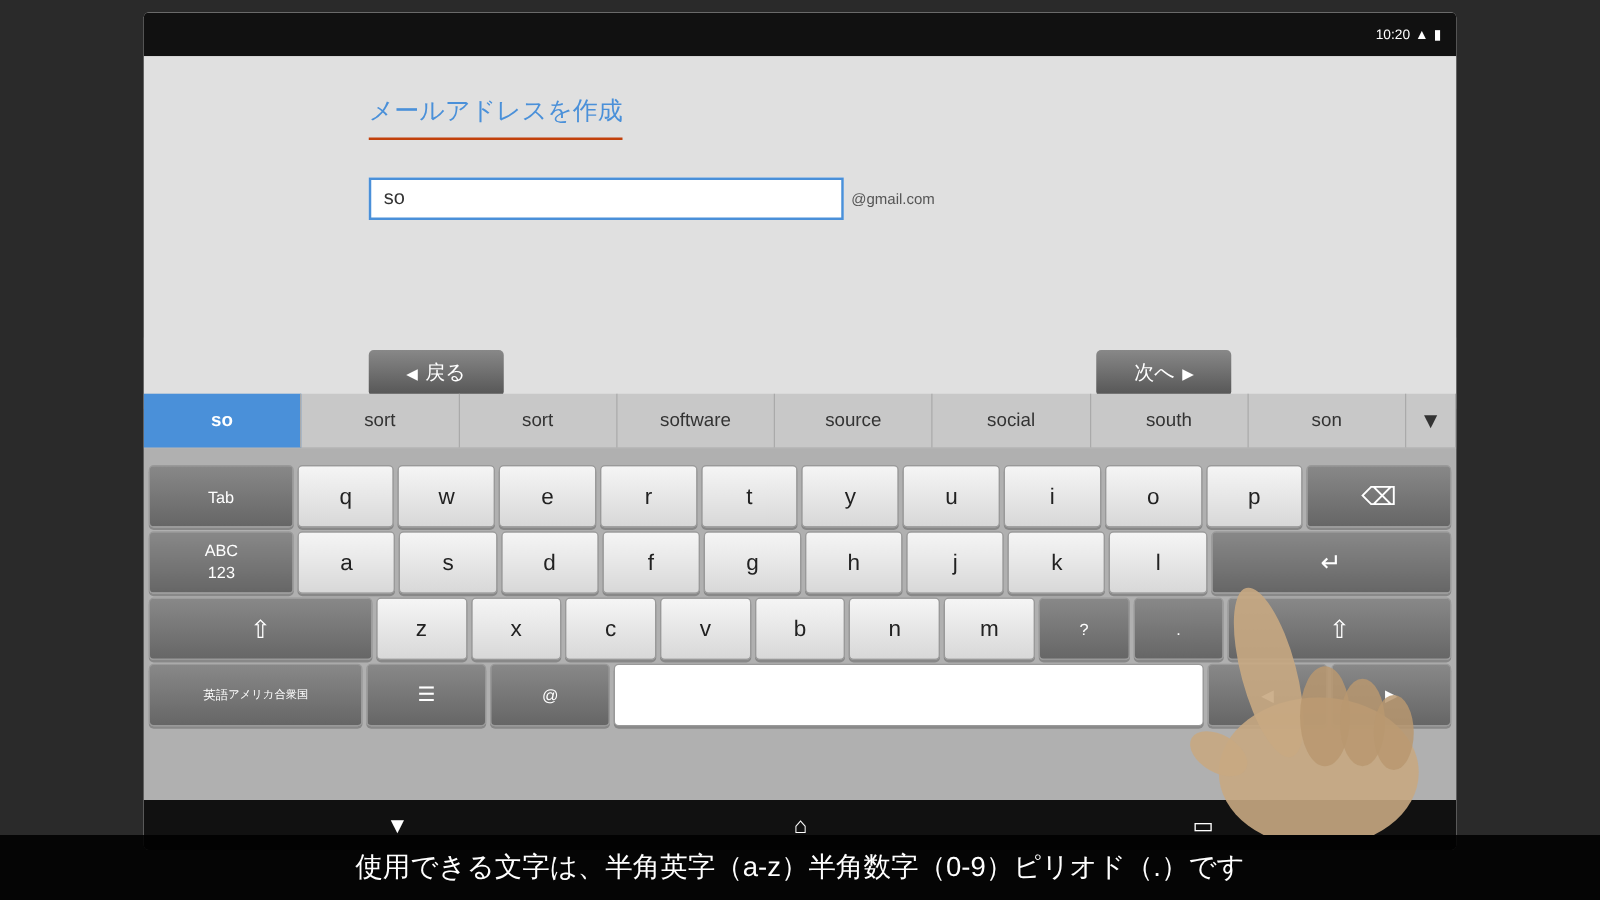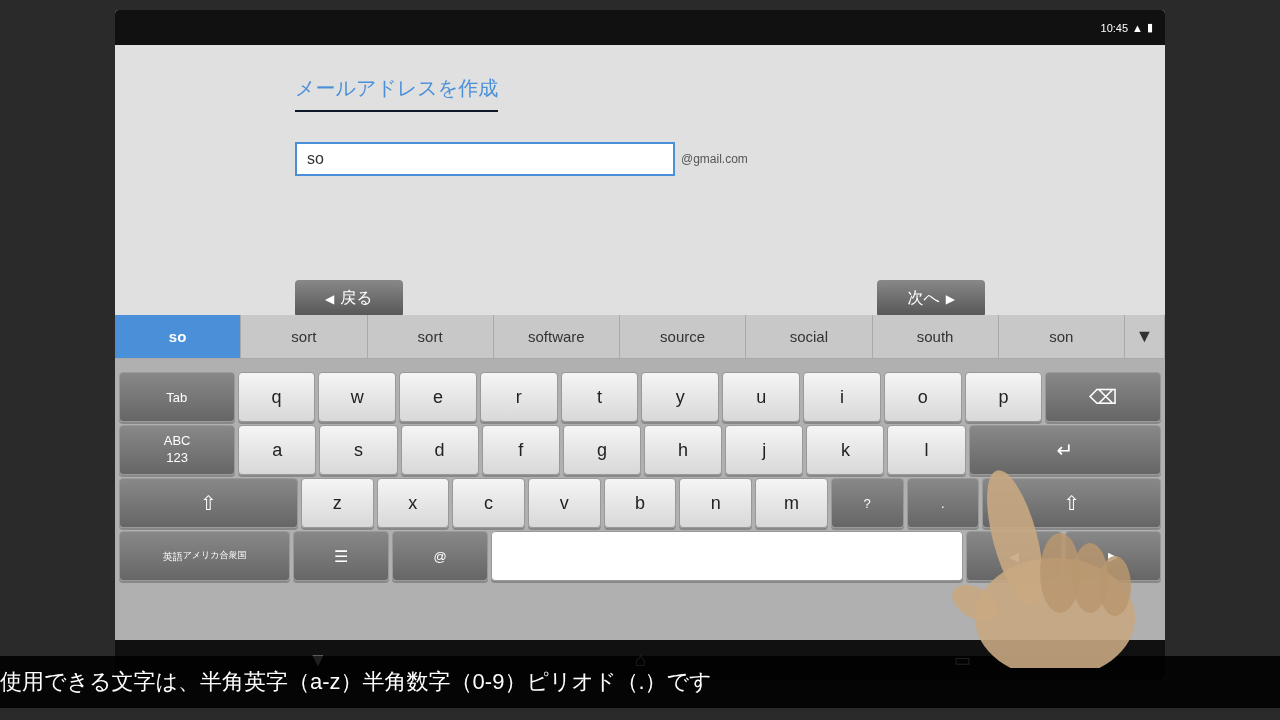--- a/index.html
+++ b/index.html
@@ -74,21 +74,21 @@
       top: 35px; left: 0; right: 0;
       height: 270px;
       background: #e0e0e0;
       padding: 30px 180px;
     }
 
     .form-title {
       color: #4a90d9;
       font-size: 20px;
       margin-bottom: 20px;
-      border-bottom: 2px solid #0f172a;
+      border-bottom: 2px solid #c2410c;
       padding-bottom: 8px;
       display: inline-block;
     }
 
     .email-row {
       display: flex;
       align-items: center;
       gap: 0;
       margin-top: 10px;
     }
@@ -246,26 +246,26 @@
 
     .bottom-icon {
       color: white;
       font-size: 18px;
       cursor: pointer;
     }
 
     
     .subtitle-bar {
       position: absolute;
-      bottom: 12px; left: 0; right: 0;
+      bottom: 0; left: 0; right: 0;
       height: 52px;
       background: rgba(0,0,0,0.88);
       display: flex;
       align-items: center;
-      justify-content: flex-start;
+      justify-content: center;
     }
 
     .subtitle-text {
       color: white;
       font-size: 22px;
       font-weight: normal;
     }
 
     
     .hand-overlay {
@@ -291,21 +291,21 @@
     }
   </style>
 </head>
 <body>
 
 <div class="tablet-bezel">
   <div class="screen">
 
     <div class="screen-top-bar">
       <div class="top-bar-right">
-        <span>10:45</span>
+        <span>10:20</span>
         <span>▲</span>
         <span>▮</span>
       </div>
     </div>
 
     <div class="sony-logo">SONY</div>
 
     <div class="title-area">Googleアカウントの設定方法</div>
 
     <div class="main-content">

